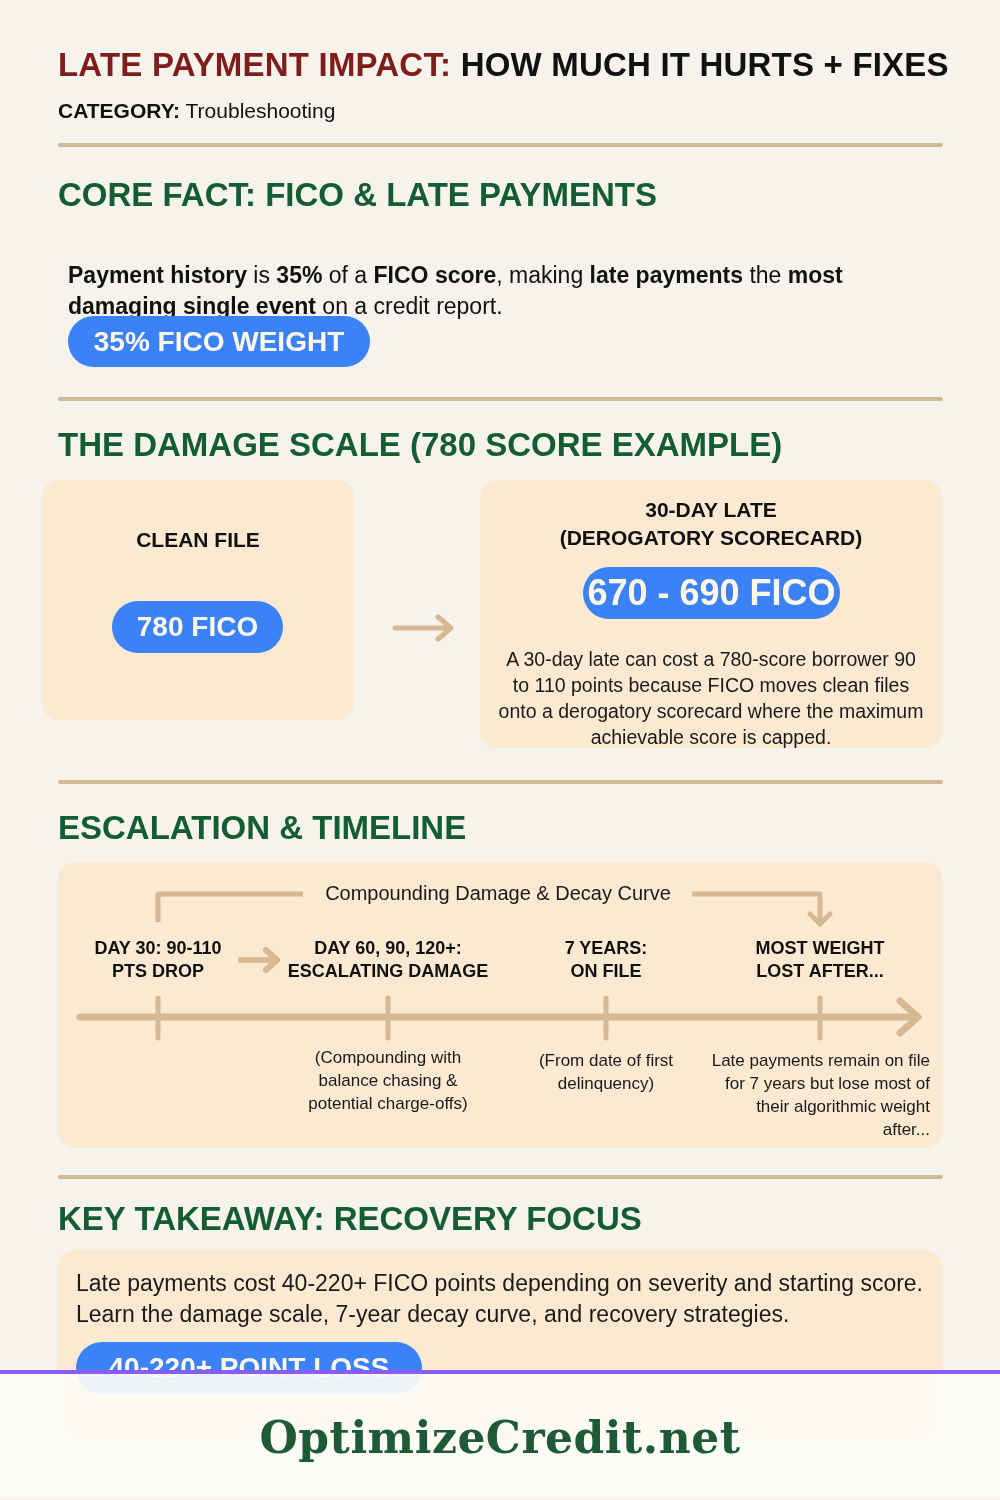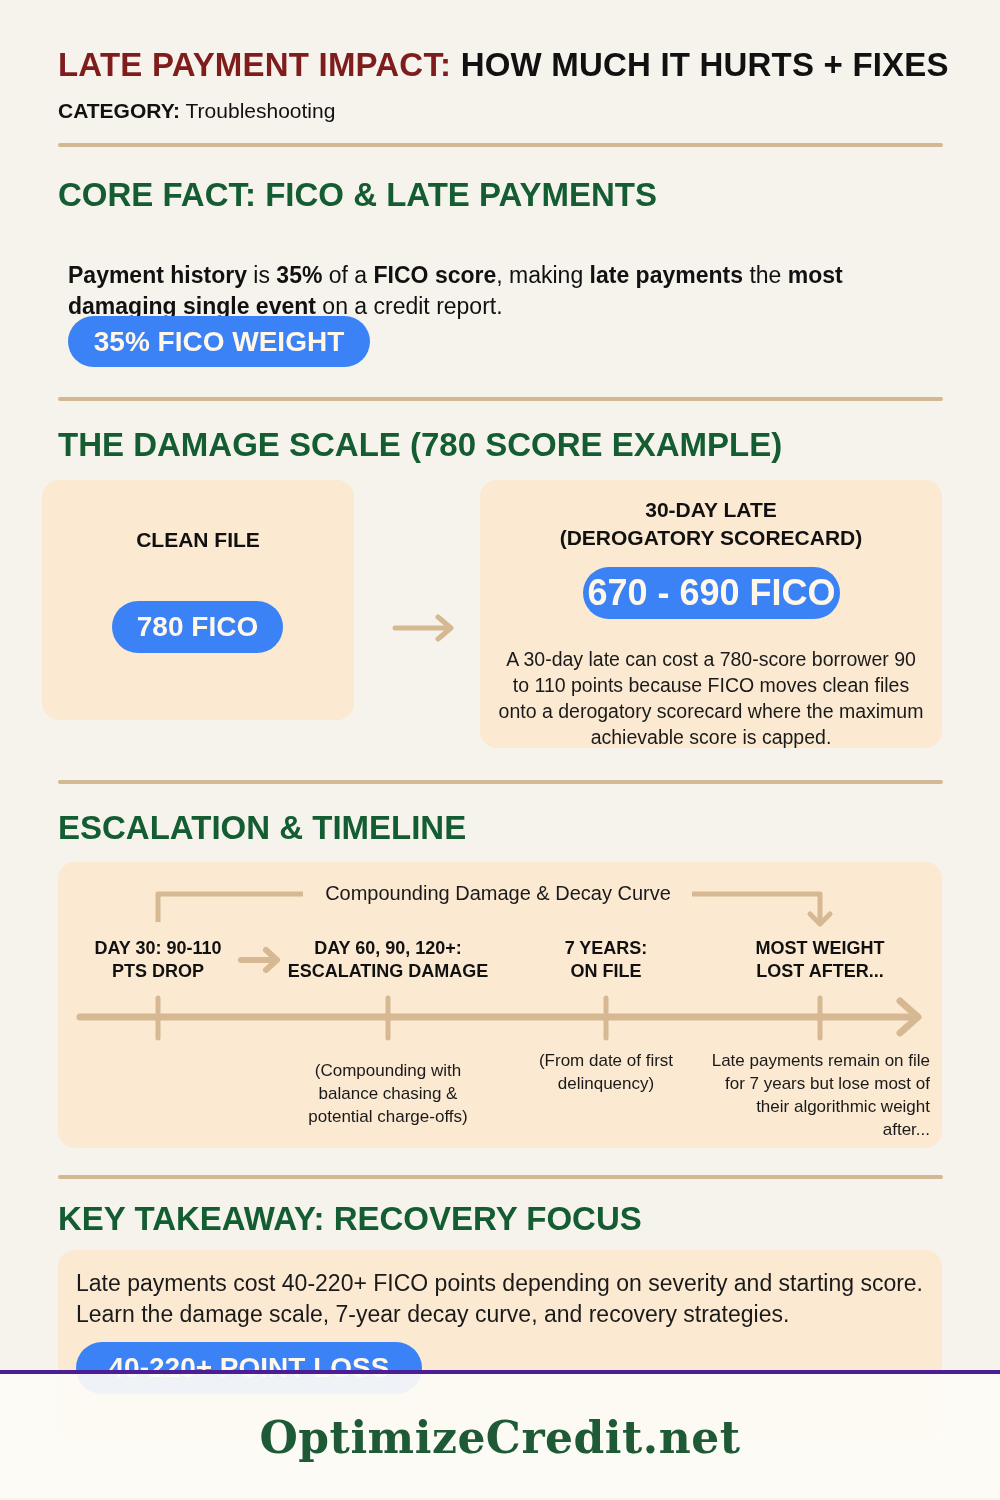--- a/index.html
+++ b/index.html
@@ -63,21 +63,21 @@
     position: absolute; text-align: center; font-weight: 700;
     font-size: 18px; line-height: 23px; color: #111; white-space: nowrap;
   }
   .tl-note {
     position: absolute; text-align: center;
     font-size: 17px; line-height: 23px; color: #1a1a1a;
   }
   .footer {
     position: absolute; left: 0; top: 1370px; width: 1000px; height: 128px;
     background: rgba(253,251,246,0.93);
-    border-top: 4px solid #4c1d95;
+    border-top: 4px solid #8b5cf6;
   }
   .footer-brand {
     position: absolute; left: 0; right: 0; top: 38px; text-align: center;
     font-family: "DejaVu Serif", "Liberation Serif", serif;
     font-weight: 700; font-size: 44px; color: #1d5a35; letter-spacing: 0.5px;
   }
 </style>
 </head>
 <body>
 
@@ -148,21 +148,21 @@
   </div>
   <div class="tl-label" style="left:458px; top:75px; width:180px;">
     <div>7 YEARS:</div>
     <div>ON FILE</div>
   </div>
   <div class="tl-label" style="left:672px; top:75px; width:180px;">
     <div>MOST WEIGHT</div>
     <div>LOST AFTER...</div>
   </div>
 
-  <div class="tl-note" style="left:232px; top:197px; width:196px;">(Compounding with balance chasing &amp; potential charge-offs)</div>
+  <div class="tl-note" style="left:232px; top:184px; width:196px;">(Compounding with balance chasing &amp; potential charge-offs)</div>
   <div class="tl-note" style="left:463px; top:187px; width:170px;">(From date of first delinquency)</div>
   <div class="tl-note" style="left:650px; top:187px; width:222px;text-align:right;">Late payments remain on file for 7 years but lose most of their algorithmic weight after...</div>
 </div>
 <div class="divider" style="top:1175px"></div>
 
 <div class="section-title" style="top:1200px">KEY TAKEAWAY: RECOVERY FOCUS</div>
 <div class="card" style="left:58px; top:1250px; width:884px; height:190px;">
   <div style="position:absolute; left:18px; top:18px; width:856px; font-size:23px; line-height:31px; color:#1a1a1a;">Late payments cost 40-220+ FICO points depending on severity and starting score. Learn the damage scale, 7-year decay curve, and recovery strategies.</div>
   <div class="pill" style="left:18px; top:92px; width:346px; height:52px; line-height:52px; font-size:28px;">40-220+ POINT LOSS</div>
 </div>

